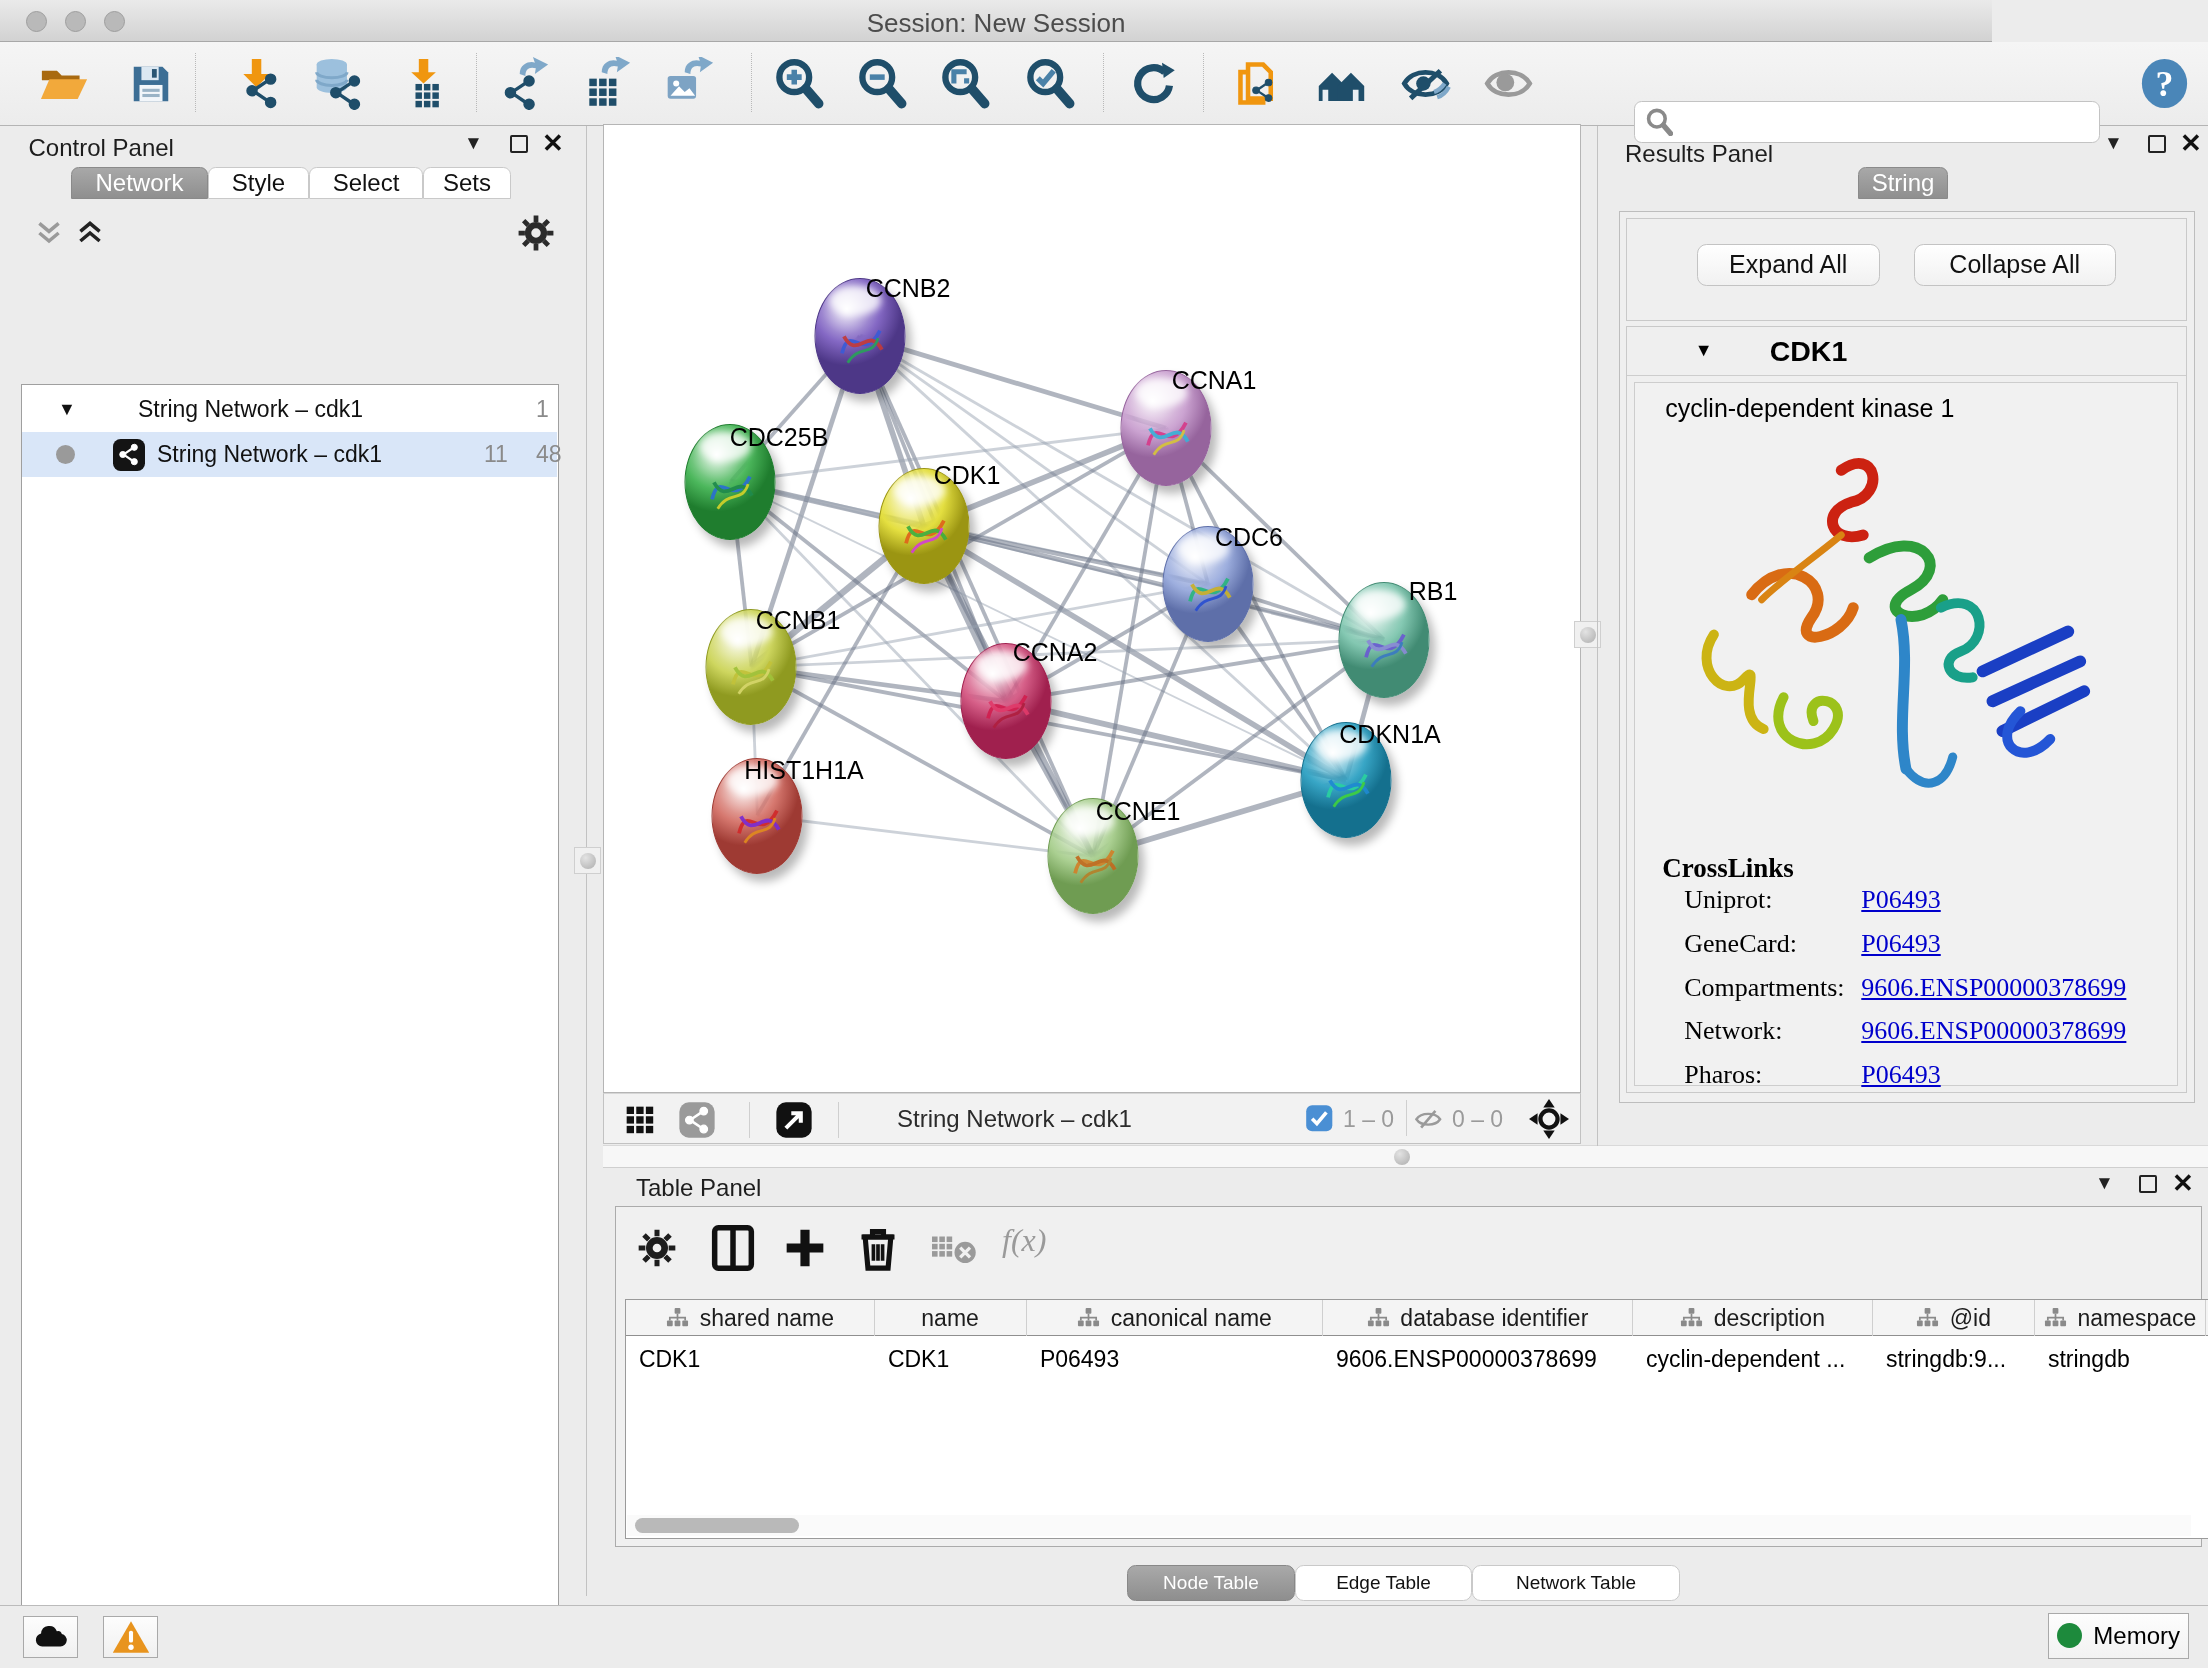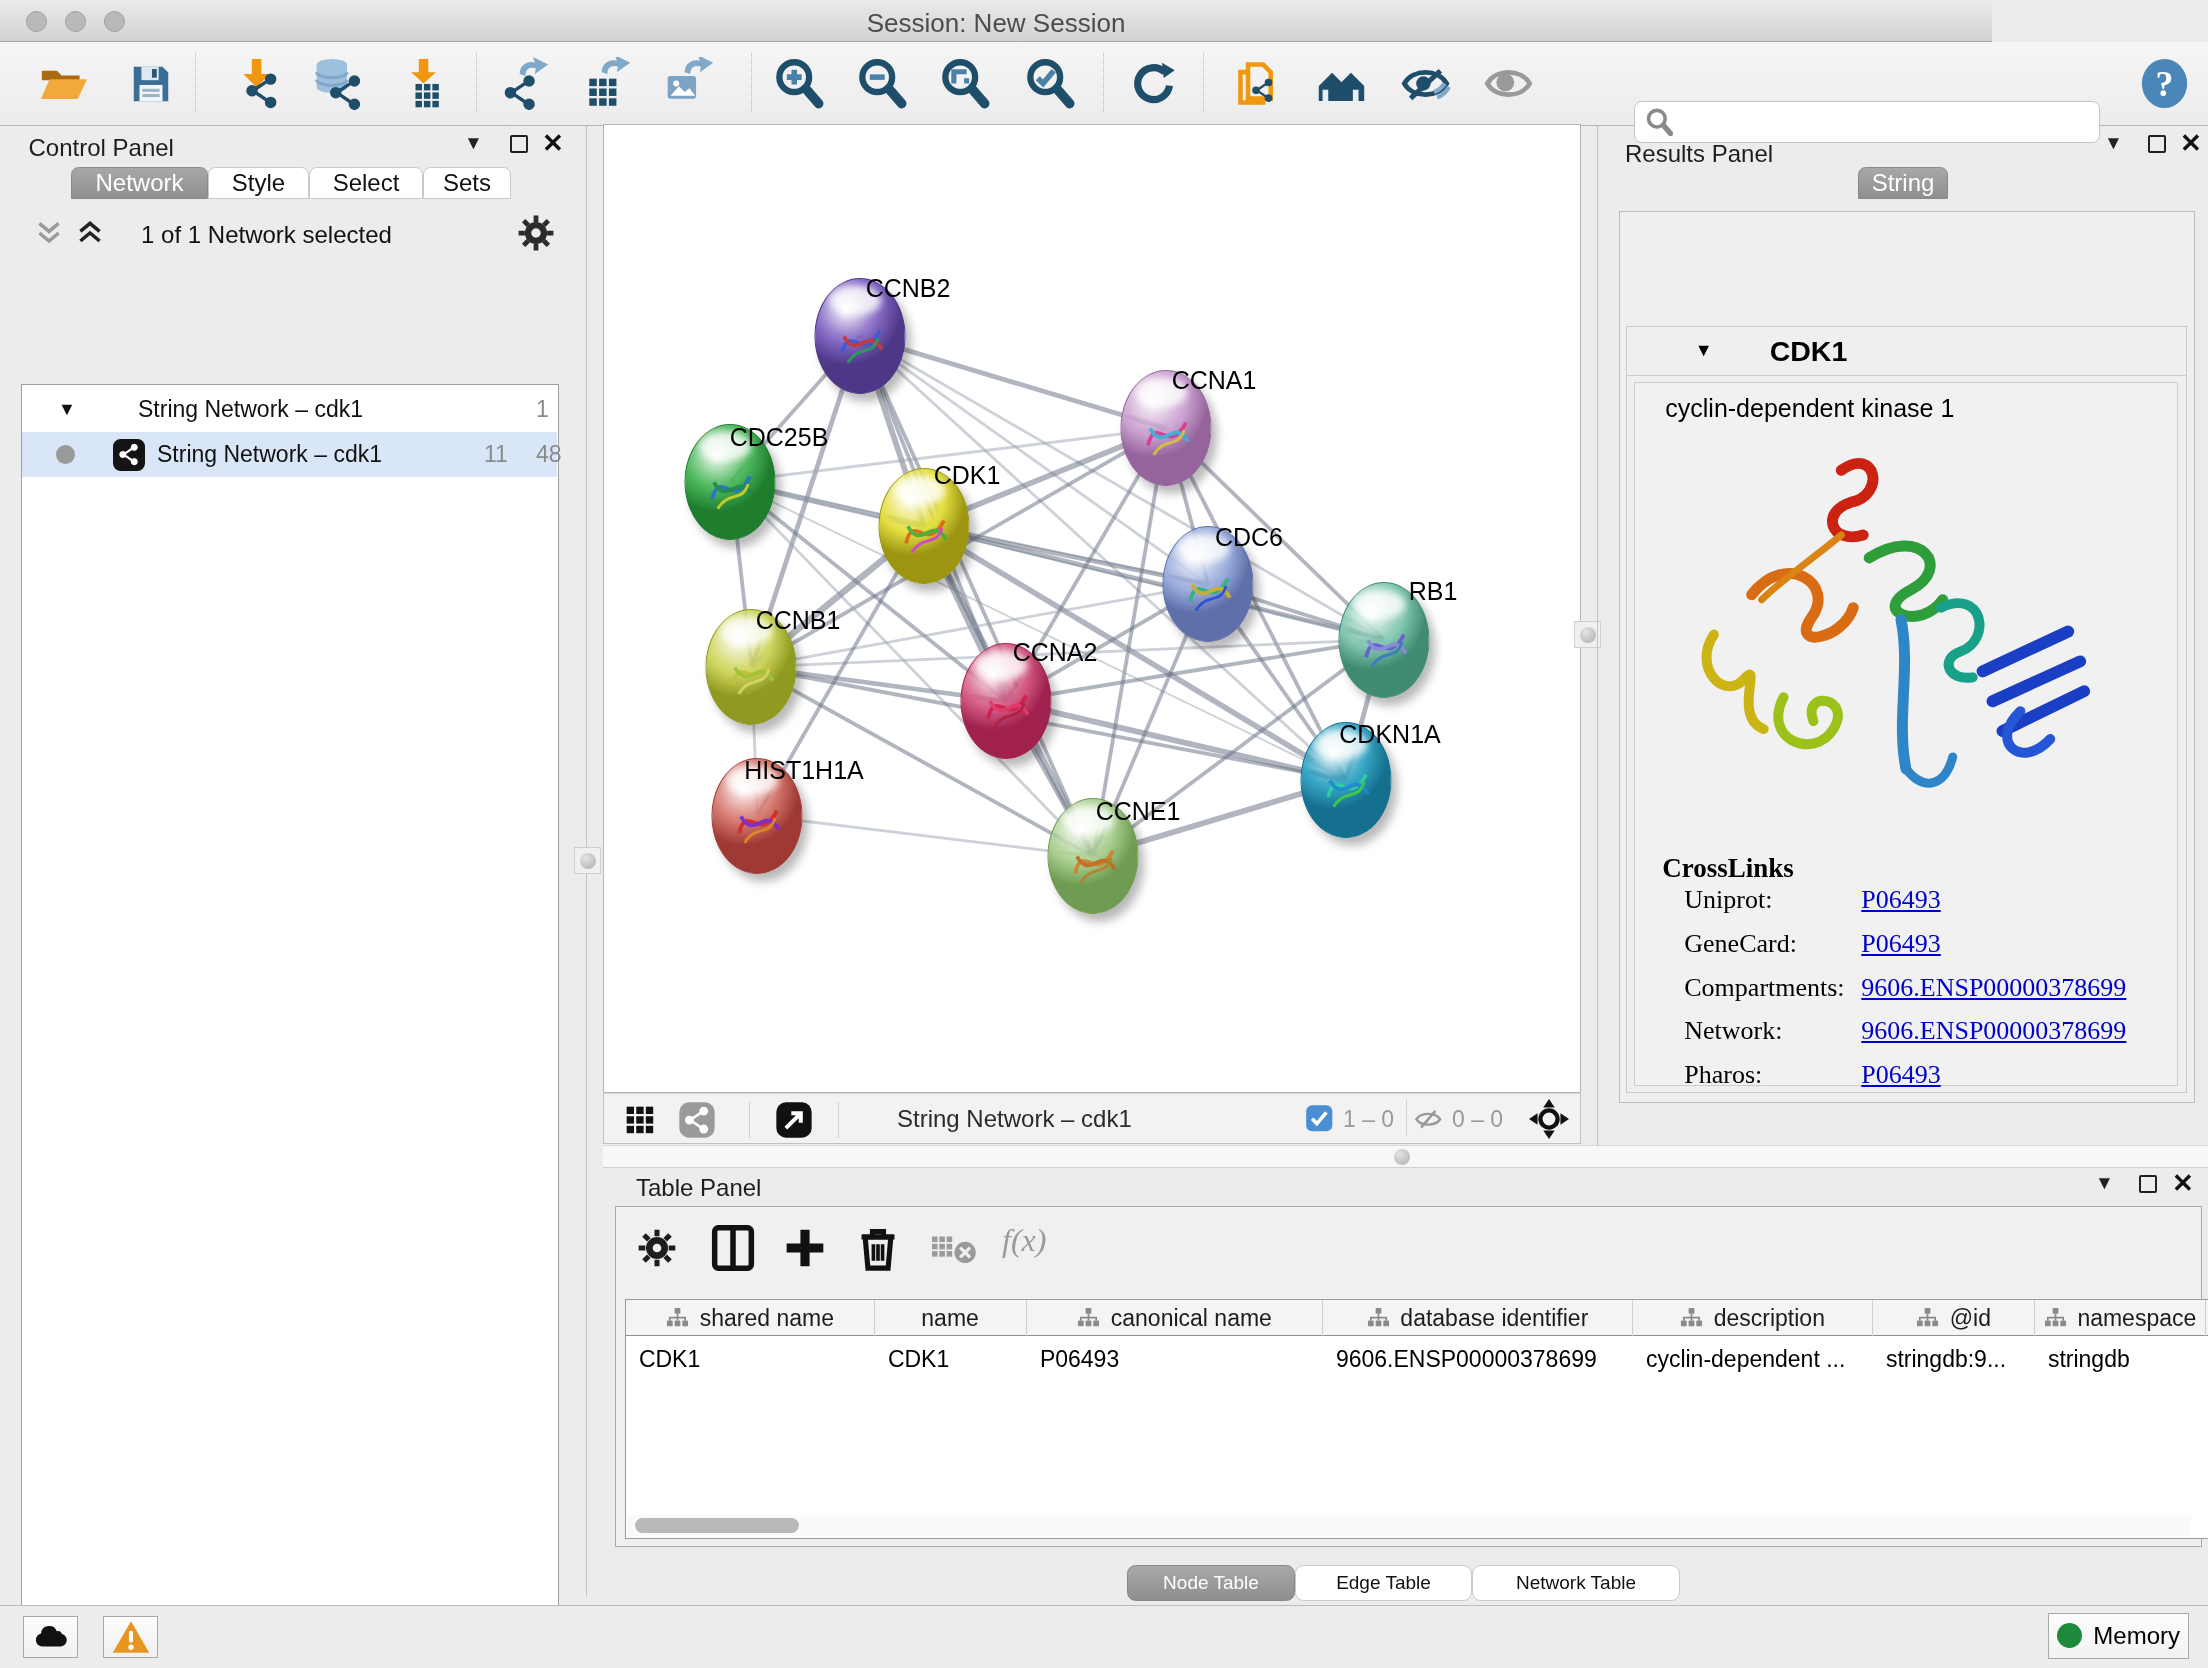--- a/index.html
+++ b/index.html
@@ -327,21 +327,20 @@
   <svg class="abs" style="left:33px;top:91px" width="32" height="32" viewBox="0 0 20 20">
       <g fill="none" stroke="#9a9a9a" stroke-width="2.2">
         <path d="M4 4 10 9 16 4M4 10 10 15 16 10"></path>
       </g>
     </svg>
   <svg class="abs" style="left:74px;top:91px" width="32" height="32" viewBox="0 0 20 20">
       <g fill="none" stroke="#222" stroke-width="2.2">
         <path d="M4 15 10 10 16 15M4 9 10 4 16 9"></path>
       </g>
     </svg>
-  <div class="abs" style="left:0;top:95px;width:533px;text-align:center;font-size:24px;color:#111">1 of 1 Network selected</div>
   <svg class="abs" style="left:517px;top:88px" width="38" height="38" viewBox="0 0 24 24">
       <g stroke="#2b2b2b">
         <circle cx="12" cy="12" r="5" fill="none" stroke-width="4"></circle>
         <g stroke-width="3">
           <path d="M12 1v4M12 19v4M1 12h4M19 12h4M4.2 4.2l2.9 2.9M16.9 16.9l2.9 2.9M4.2 19.8l2.9-2.9M16.9 7.1l2.9-2.9"></path>
         </g>
       </g>
     </svg>
 
   <div class="listbox">
@@ -575,20 +574,24 @@
 </div>
 
 <div class="abs" style="left:1597px;top:126px;width:612px;height:1020px;border-left:1px solid #c2c2c2">
   <div class="abs phdr-title" style="left:27px;top:14px">Results Panel</div>
   <span class="abs" style="left:506px;top:5.7px;font-size:19px;color:#222">▼</span>
   <span class="float-sq" style="left:550px;top:8.6px"></span>
   <span class="abs" style="left:582px;top:1.9px;font-size:26px;font-weight:bold;color:#111">✕</span>
   <div class="tab sel" style="left:260px;top:41px;width:90px">String</div>
 </div>
 <div class="rbox">
+  <div class="rtop">
+    <div class="rbtn" style="left:70px;width:183px">Expand All</div>
+    <div class="rbtn" style="left:287px;width:202px">Collapse All</div>
+  </div>
   <div class="rsect">
     <div class="rsect-hdr">
       <span class="abs" style="left:68px;top:13.3px;font-size:18px">▼</span>
       <span class="abs" style="left:143px;top:7.6px;font-size:28.5px;font-weight:bold;color:#000">CDK1</span>
     </div>
     <div class="rsect-body">
       <div class="abs" style="left:30px;top:11.4px;font-size:25px;color:#000">cyclin-dependent kinase 1</div>
 
       <svg class="abs" style="left:57px;top:57px" width="418" height="399" viewBox="0 0 420 400" fill="none" stroke-linecap="round">
         <path d="M150 30 C185 5,195 55,160 62 C128 72,140 105,172 95" stroke="#cc2211" stroke-width="11"></path>

